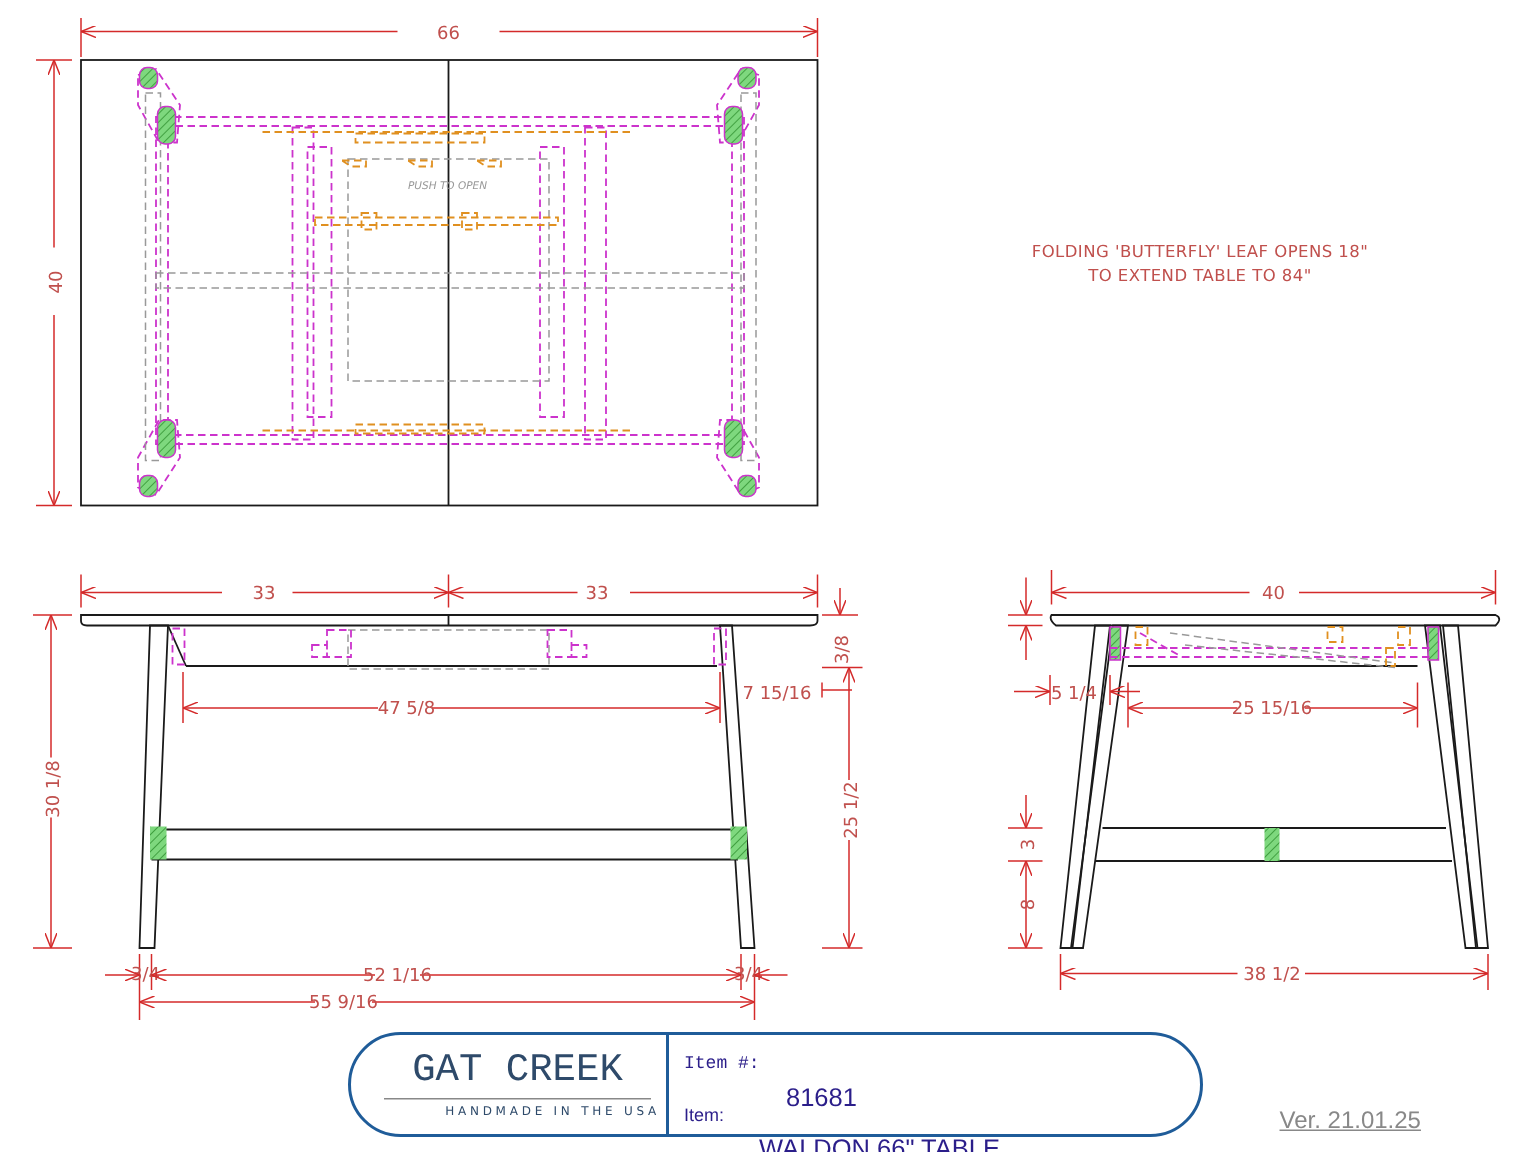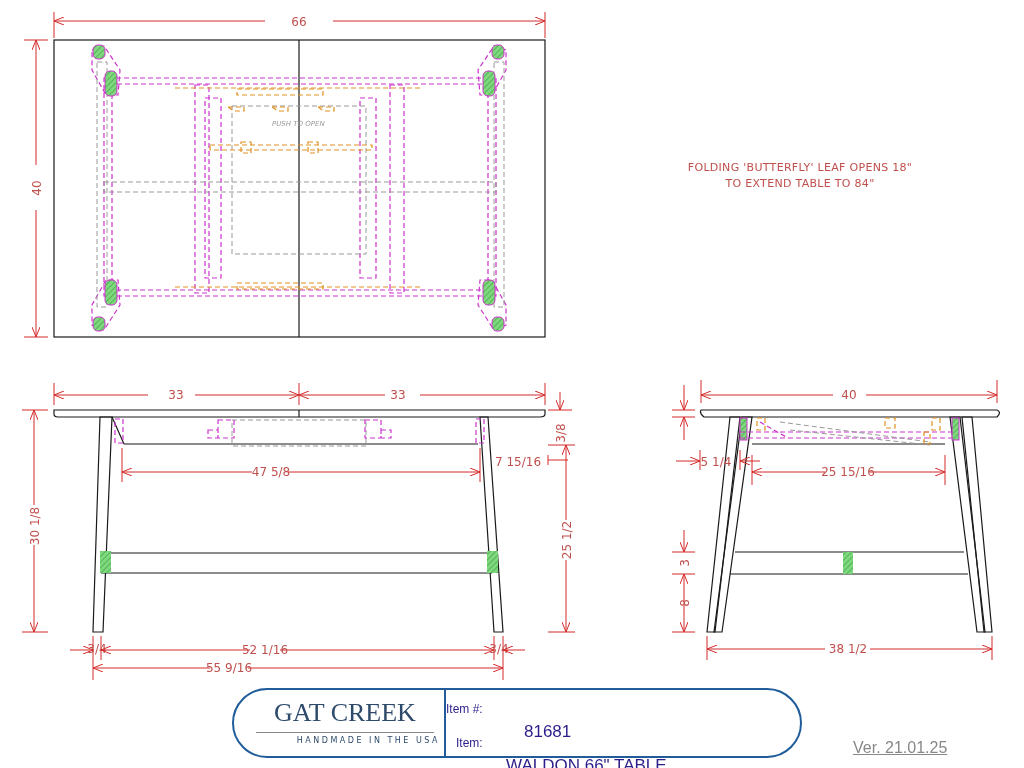--- a/index.html
+++ b/index.html
@@ -8,21 +8,21 @@
   .dimtxt { font-family:"DejaVu Sans", sans-serif; font-size:12px; fill:#c0504d; }
   .dim { stroke:#d42a2a; stroke-width:1; fill:none; }
   .obj { stroke:#1a1a1a; stroke-width:1.2; fill:none; }
   .mag { stroke:#cc33cc; stroke-width:1.2; fill:none; stroke-dasharray:5 3; }
   .org { stroke:#e09020; stroke-width:1.2; fill:none; stroke-dasharray:5 3; }
   .gry { stroke:#999999; stroke-width:1; fill:none; stroke-dasharray:5 3; }
   .note { position:absolute; font-family:"DejaVu Sans", sans-serif; font-size:11px; color:#c0504d; text-align:center; letter-spacing:0.3px; line-height:16px; }
   .push { position:absolute; font-family:"DejaVu Sans", sans-serif; font-size:7px; color:#999;font-style:italic; }
   .titleblock { position:absolute; left:232px; top:688px; width:570px; height:70px; border:2px solid #1f5c99; border-radius:35px; box-sizing:border-box; }
   .tb-divider { position:absolute; left:210px; top:0; width:2px; height:66px; background:#1f5c99; }
-  .logo-main { position:absolute; left:16px; top:8px; width:190px; text-align:center; font-family:Liberation Serif, serif; font-size:26px; color:#2e4a6a; letter-spacing:0px; }
+  .logo-main { position:absolute; left:16px; top:8px; width:190px; text-align:center; font-family:Liberation Mono, monospace; font-size:26px; color:#2e4a6a; letter-spacing:0px; }
   .logo-rule { position:absolute; left:22px; top:42px; width:178px; height:1px; background:#888; }
   .logo-sub { position:absolute; left:16px; top:46px; width:190px; text-align:right; font-size:8px; color:#2e4a6a; letter-spacing:2.5px; }
   .tb-label { position:absolute; font-family:"Liberation Sans", sans-serif; font-size:12px; color:#2b1e8a; }
   .tb-value { position:absolute; font-family:"Liberation Sans", sans-serif; font-size:17px; color:#2b1e8a;margin-top:24px; }
   .ver { position:absolute; left:853px; top:739px; font-family:"Liberation Sans", sans-serif; font-size:16px; color:#888;text-decoration:underline; }
 </style>
 </head>
 <body>
 
 <svg width="1024" height="768" viewBox="0 0 1024 768">
@@ -235,19 +235,19 @@
 <div class="note" style="left:660px; top:160px; width:280px;">
   <div>FOLDING 'BUTTERFLY' LEAF OPENS 18"</div>
   <div>TO EXTEND TABLE TO 84"</div>
 </div>
 
 <div class="titleblock">
   <div class="logo-main">GAT CREEK</div>
   <div class="logo-rule"></div>
   <div class="logo-sub">HANDMADE IN THE USA</div>
   <div class="tb-divider"></div>
-  <div class="tb-label" style="left:212px; top:12px;">Item #:</div>
+  <div class="tb-label" style="left:222px; top:12px;font-family:Liberation Mono, monospace;">Item #:</div>
   <div class="tb-value" style="left:290px; top:8px;">81681</div>
   <div class="tb-label" style="left:222px; top:46px;">Item:</div>
   <div class="tb-value" style="left:272px; top:42px;">WALDON 66" TABLE</div>
 </div>
 
 <div class="ver">Ver. 21.01.25</div>
 
 </body></html>

